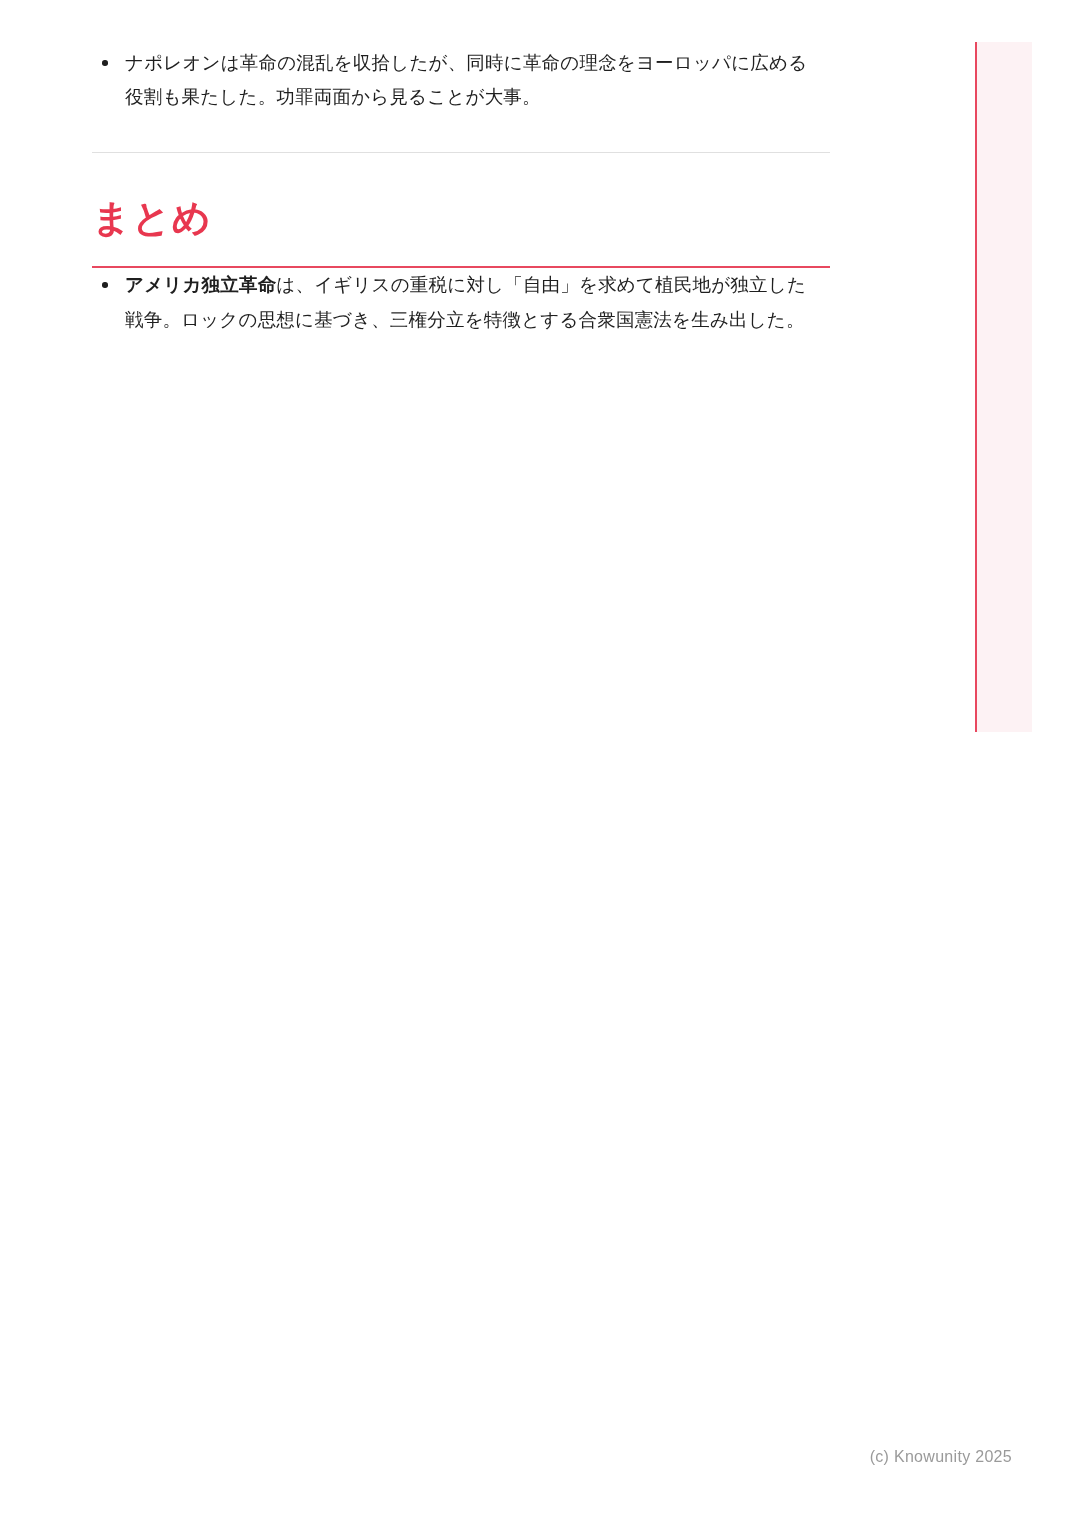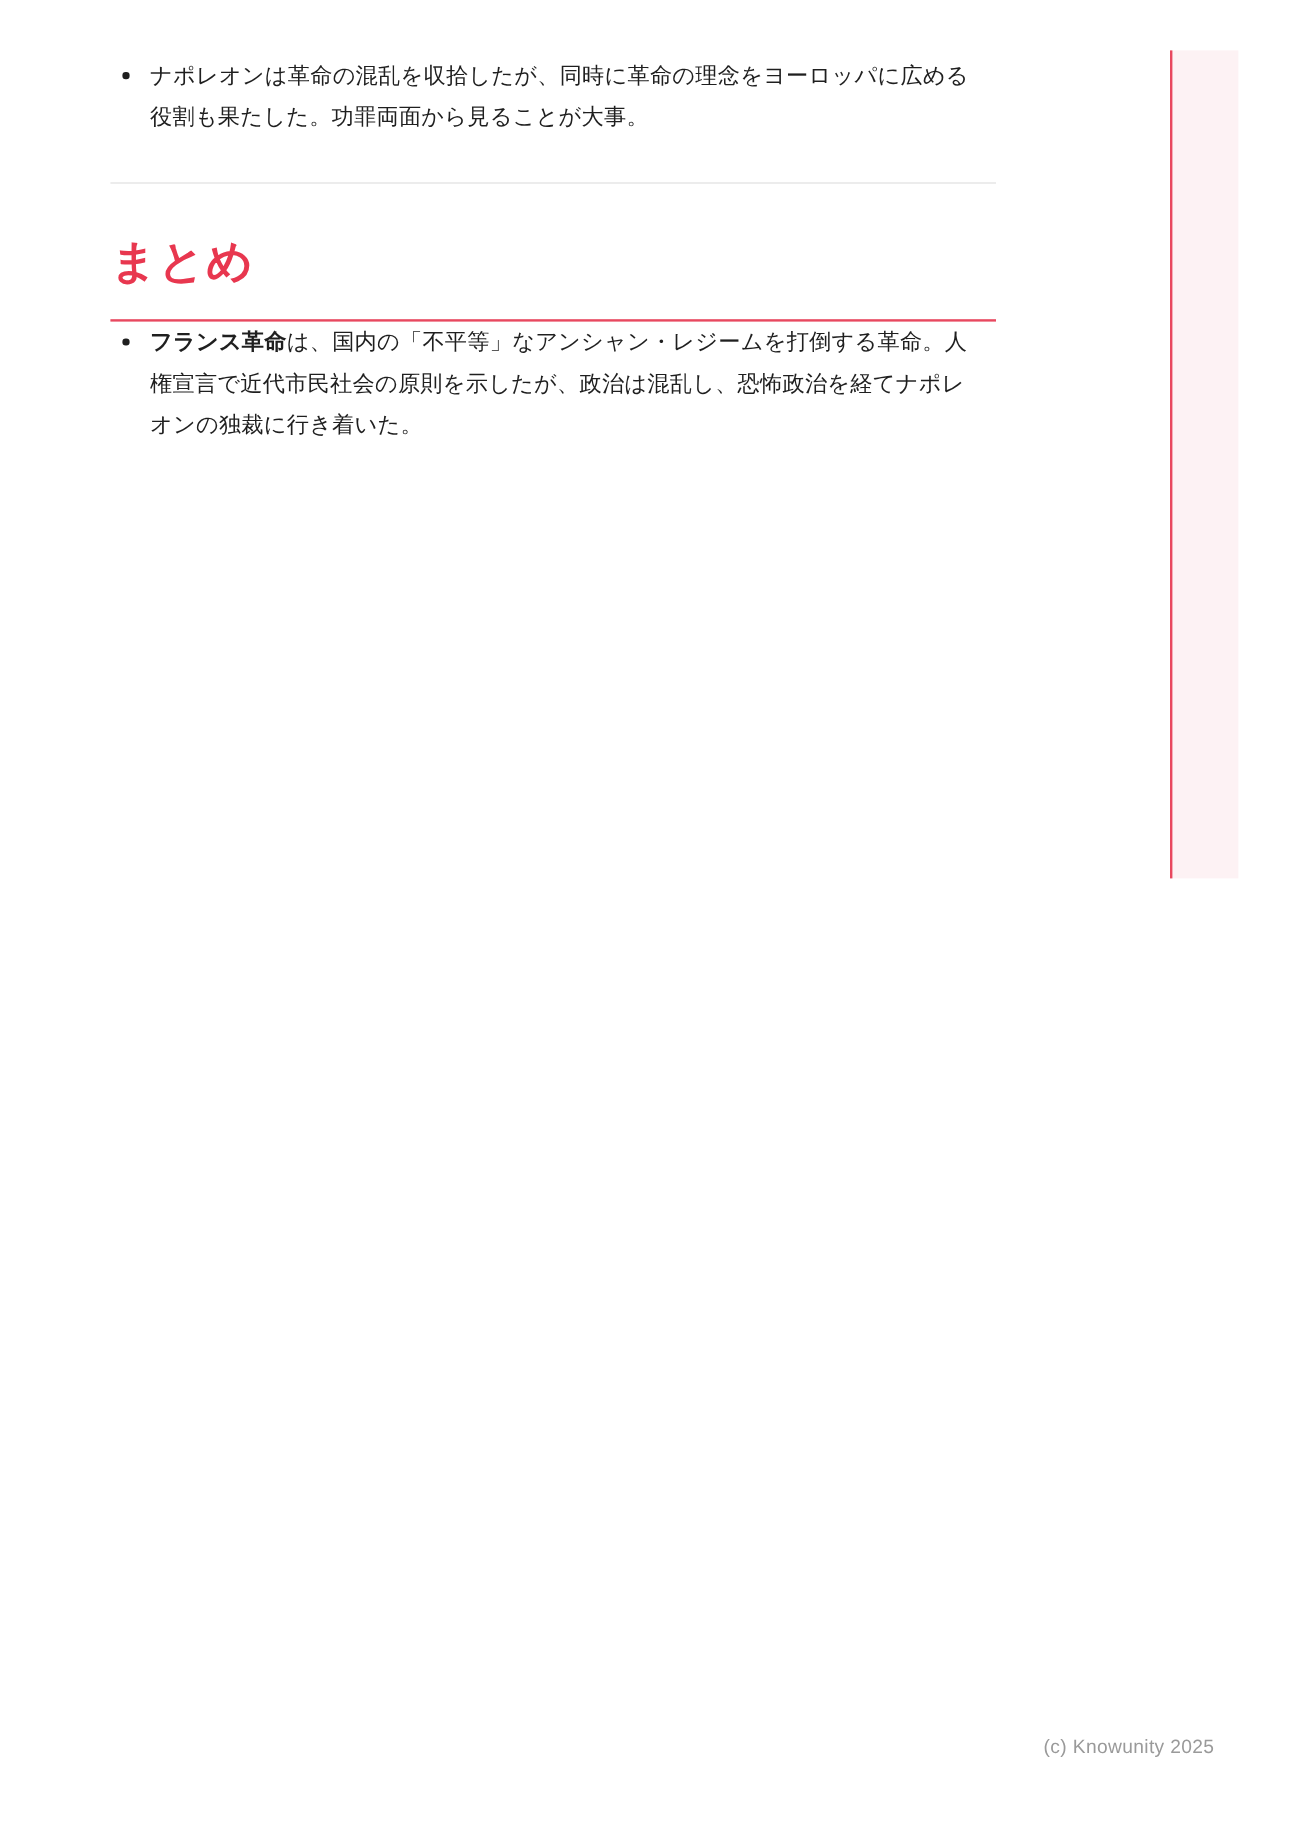--- a/index.html
+++ b/index.html
@@ -123,19 +123,19 @@
     </li>
   </ul>
 
   <hr class="rule">
 
   <h2 class="section-title">まとめ</h2>
   <hr class="title-underline">
 
   <ul class="bullets summary-block">
     <li>
-      <b class="bold">フランス革命</b><span>は、国内の「不平等」なアンシャン・レジームを打倒する革命。人権宣言で近代市民社会の原則を示したが、政治は混乱し、恐怖政治を経てナポレオンの独裁に行き着いた。</span>
+      <b class="bold">アメリカ独立革命</b><span>は、イギリスの重税に対し「自由」を求めて植民地が独立した戦争。ロックの思想に基づき、三権分立を特徴とする合衆国憲法を生み出した。</span>
     </li>
   </ul>
 
 </div>
 
 <div class="footer">(c) Knowunity 2025</div>
 
 </body></html>

